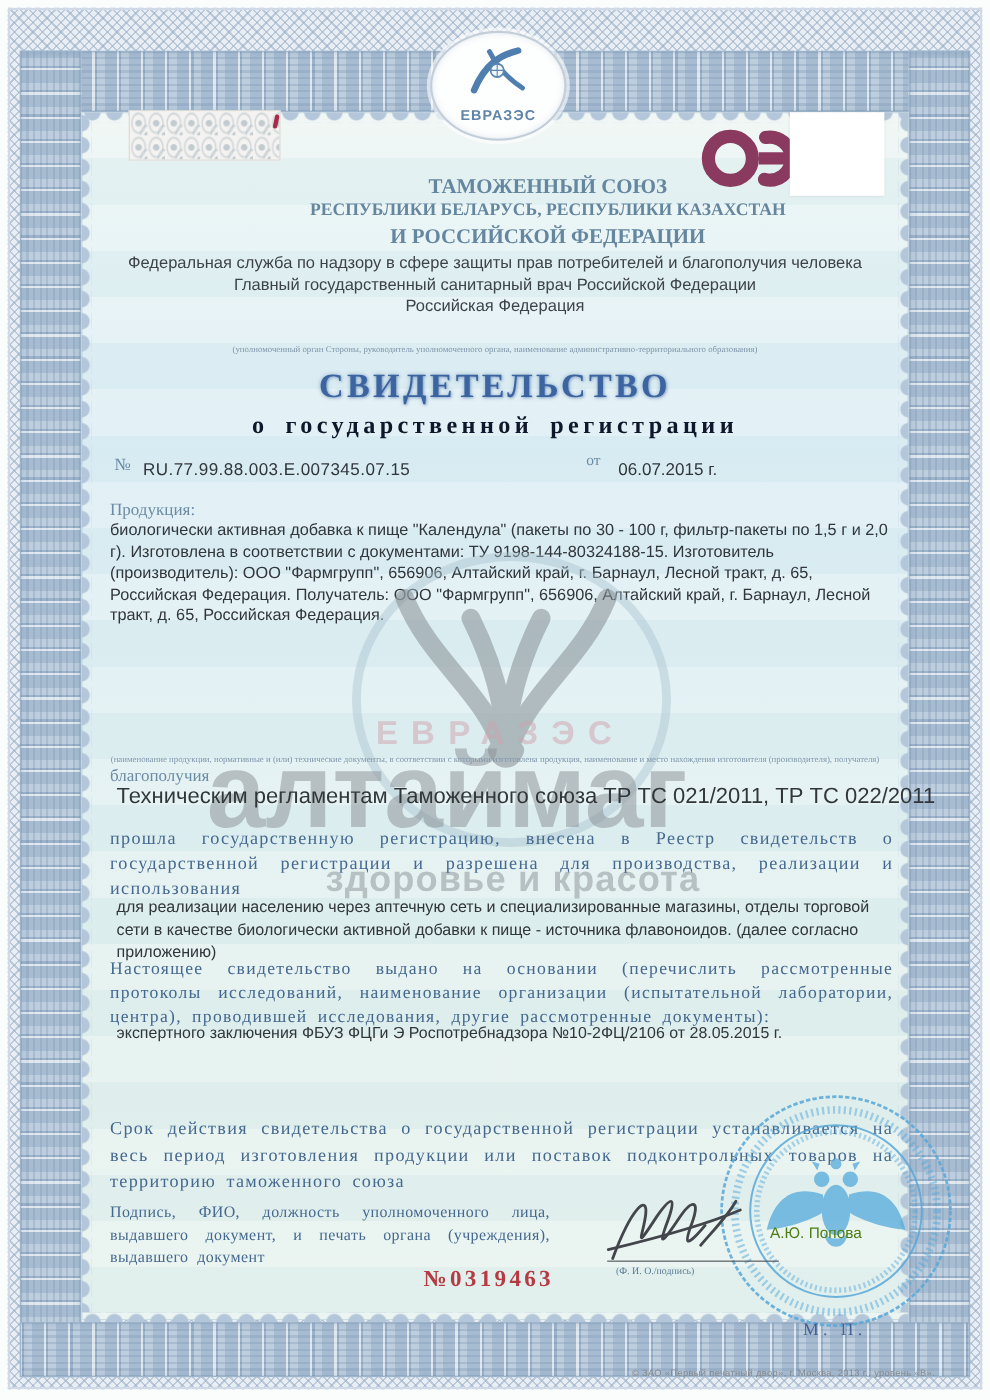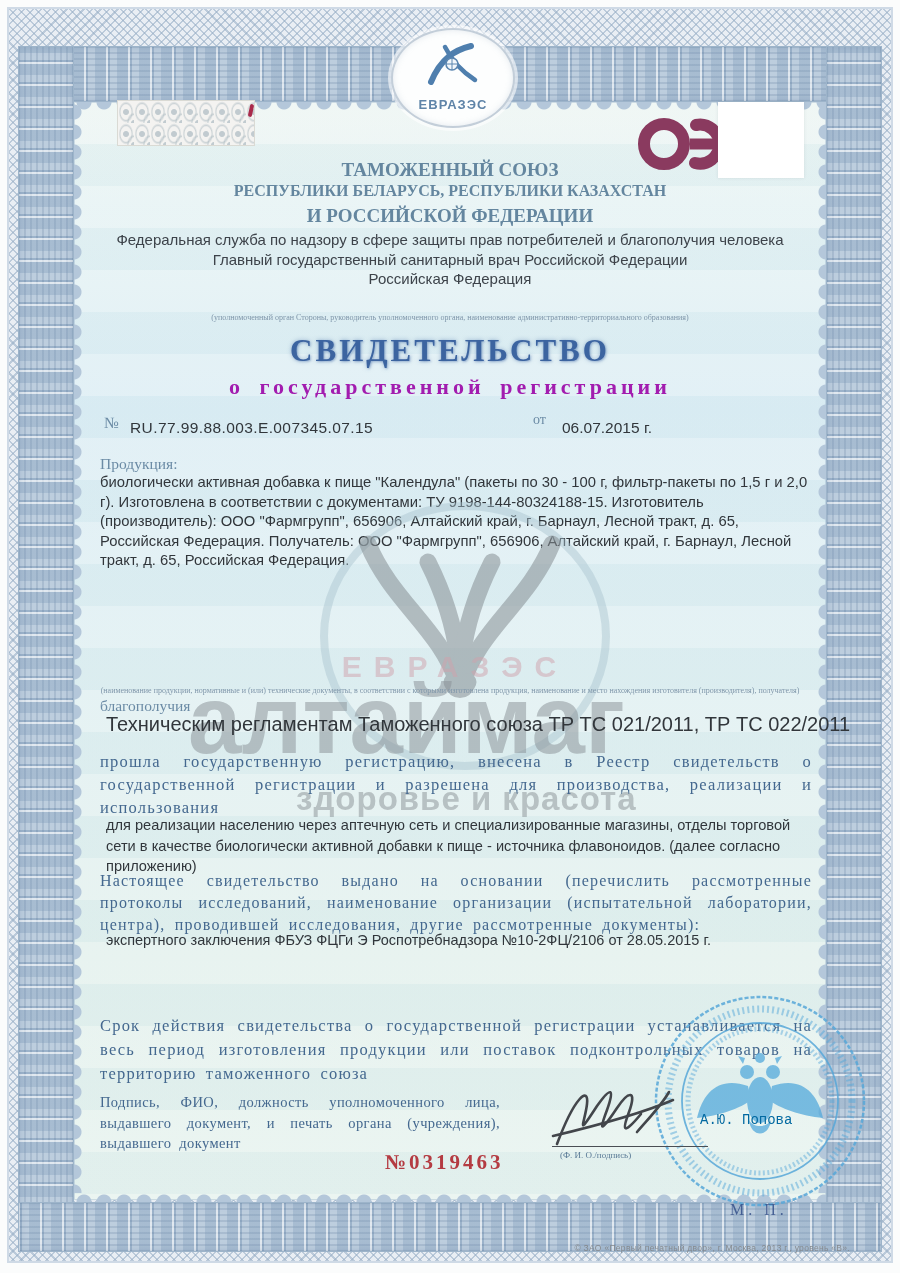--- a/index.html
+++ b/index.html
@@ -56,37 +56,37 @@
       radial-gradient(circle at 16px 22px,rgba(185,196,202,.85) 2.5px,transparent 3.5px),
       radial-gradient(ellipse 7px 10px at 8px 11px,transparent 5px,rgba(180,192,198,.6) 6px,transparent 7.5px),
       radial-gradient(ellipse 7px 10px at 16px 22px,transparent 5px,rgba(180,192,198,.6) 6px,transparent 7.5px);
     background-size:16px 22px;
     border:1px solid #dadad4;
   }
   .holo-tick{left:249px;top:104px;width:4px;height:13px;background:#a92a4b;transform:rotate(12deg);border-radius:2px;}
   .white-box{left:718px;top:102px;width:86px;height:76px;background:#ffffff;box-shadow:0 0 3px rgba(100,110,120,.15);}
   
   .ctr{left:74px;width:752px;text-align:center;}
-  .serifhead{font-family:"Liberation Serif",serif;font-weight:bold;color:#64869f;}
+  .serifhead{font-family:"Liberation Serif",serif;font-weight:bold;color:#64869f;padding-left:48px;}
   .sansline{color:#3d434a;font-size:15px;}
   .tinynote{font-family:"Liberation Serif",serif;font-size:8px;color:#7e95a9;white-space:nowrap;}
   .title-main{font-family:"Liberation Serif",serif;font-weight:bold;font-size:31px;color:#3c64a0;letter-spacing:3px;
     text-shadow:0 0 4px rgba(70,110,170,.5),1px 1px 2px rgba(70,110,170,.35);}
-  .title-sub{font-family:"Liberation Serif",serif;font-weight:600;font-size:22px;color:#a21caf;letter-spacing:4px;word-spacing:6px;}
+  .title-sub{font-family:"Liberation Serif",serif;font-weight:600;font-size:22px;color:#0f172a;letter-spacing:4px;word-spacing:6px;}
   .bluelabel{font-family:"Liberation Serif",serif;font-size:15.5px;color:#6b8ba5;}
   .typed{color:#31363b;font-size:14.8px;line-height:19.5px;}
   .bluepara{font-family:"Liberation Serif",serif;font-size:16.5px;color:#44688f;text-align:justify;letter-spacing:1.2px;word-spacing:4px;}
   
   .wm{pointer-events:none;}
   .wm-circle{left:320px;top:502px;width:274px;height:252px;border-radius:50%;border:8px solid rgba(168,196,206,.45);}
   .wm-evrazes{left:280px;top:650px;width:350px;text-align:center;font-weight:bold;font-size:30px;letter-spacing:12px;color:rgba(208,162,172,.5);}
   .wm-brand{left:188px;top:672px;width:560px;font-weight:bold;font-size:96px;line-height:1;color:rgba(138,146,151,.52);letter-spacing:0px;}
   .wm-tag{left:296px;top:780px;width:420px;font-weight:bold;font-size:33px;color:rgba(148,156,161,.58);letter-spacing:1px;}
   
-  .sig-name{color:#0369a1;font-size:14px;font-family:Liberation Mono, monospace;}
+  .sig-name{color:#4d7c0f;font-size:14px;}
   .sig-line{left:552px;top:1146px;width:156px;border-top:1.5px solid #4a4e54;height:0;}
   .sig-cap{left:560px;top:1150px;font-family:"Liberation Serif",serif;font-size:9px;color:#5a7a96;}
   .blank-no{left:385px;top:1150px;font-family:"Liberation Serif",serif;font-weight:bold;font-size:21px;color:#b43b42;letter-spacing:3px;}
   .mp{left:730px;top:1153px;font-family:"Liberation Serif",serif;font-size:16px;color:#34508a;opacity:.85;letter-spacing:4px;margin-top:48px;}
   .footer{left:420px;top:1243px;width:430px;text-align:right;font-size:8.5px;color:#84898e;letter-spacing:.3px;}
 </style>
 </head>
 <body>
 
 <div class="abs lattice"></div>

